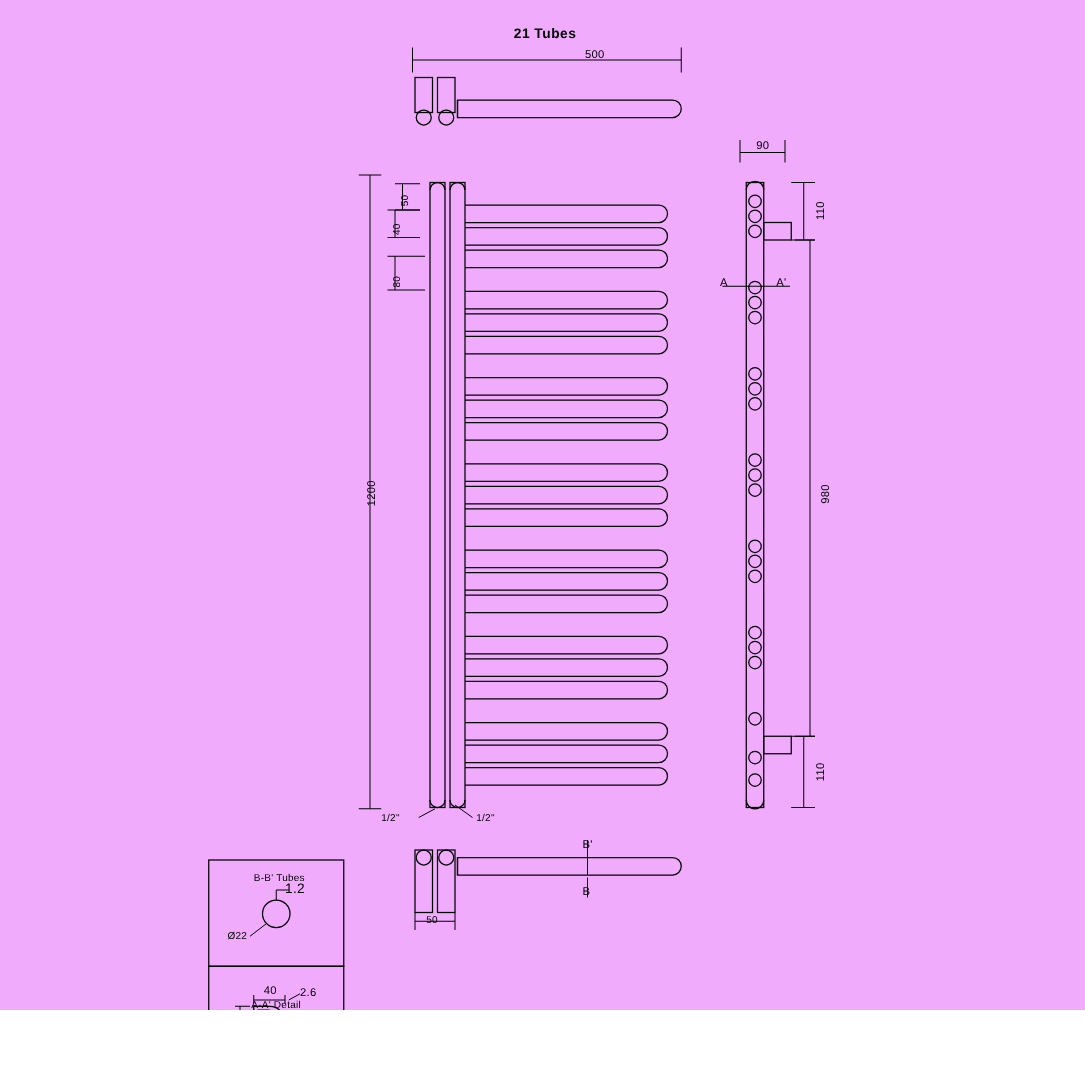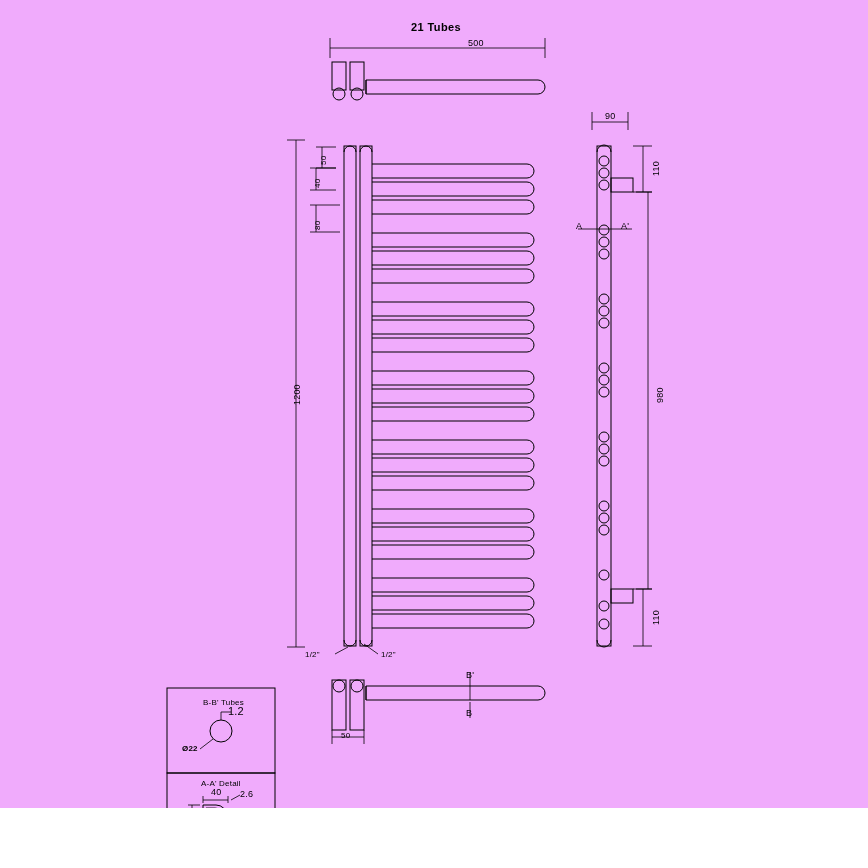--- a/index.html
+++ b/index.html
@@ -246,20 +246,20 @@
 
   <div class="lbl" style="left:576px; top:221px;">A</div>
   <div class="lbl" style="left:621px; top:221px;">A'</div>
 
   <div class="lbl small" style="left:341px; top:731px;">50</div>
   <div class="lbl" style="left:466px; top:670px;">B'</div>
   <div class="lbl" style="left:466px; top:708px;">B</div>
 
   <div class="lbl small" style="left:203px; top:698px;">B-B' Tubes</div>
   <div class="lbl" style="left:228px; top:706px; font-size:11px;">1.2</div>
-  <div class="lbl small" style="left:182px; top:744px;font-weight:bold;">Ø22</div>
-
-  <div class="lbl small" style="left:201px; top:779px;">A-A' Detail</div>
+  <div class="lbl small" style="left:182px; top:744px;">Ø22</div>
+
+  <div class="lbl small" style="left:201px; top:799px;">A-A' Detail</div>
   <div class="lbl" style="left:211px; top:787px;">40</div>
   <div class="lbl" style="left:240px; top:789px;">2.6</div>
   <div class="lbl rot" style="left:189px; top:825px;">30</div>
 
 </div>
 
 </body></html>

